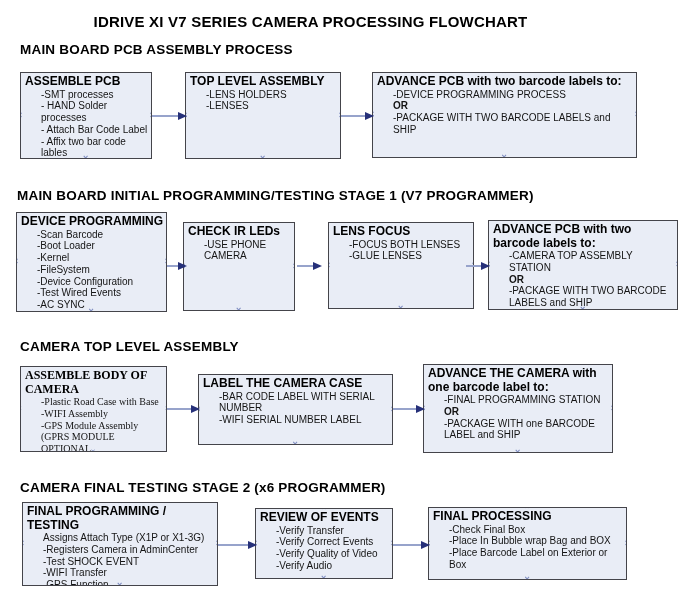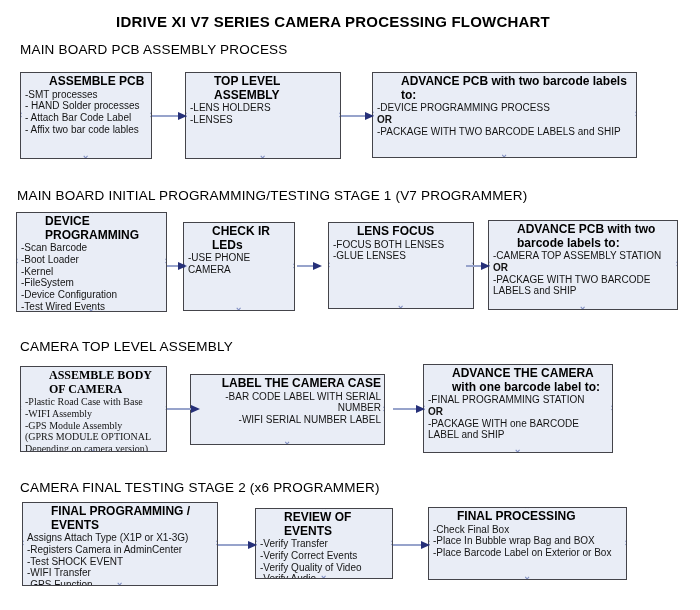--- a/index.html
+++ b/index.html
@@ -3,59 +3,59 @@
 <meta charset="utf-8">
 <style>
   html,body { margin:0; padding:0; }
   body {
     width:700px; height:610px;
     background:#ffffff;
     font-family:"Liberation Sans", sans-serif;
     position:relative;
     color:#000;
   }
-  .canvas { position:absolute; left:0; top:0; width:621px; height:610px;padding-left:45px; }
+  .canvas { position:absolute; left:0; top:0; width:621px; height:610px; }
 
   .main-title {
     position:absolute; left:0; right:0; top:13px;
     text-align:center; font-size:15px; font-weight:bold;
     letter-spacing:0.2px;
   }
   .section-header {
-    position:absolute; font-size:13.5px; font-weight:normal;
+    position:absolute; font-size:13.5px; font-weight:bold;
     white-space:nowrap; letter-spacing:0.2px;
   }
   #h0 { left:20px; top:42px; }
   #h1 { left:17px; top:188px; }
   #h2 { left:20px; top:339px; }
   #h3 { left:20px; top:480px; }
 
   .box {
     position:absolute; box-sizing:border-box;
     background:#e9edf6;
     border:1.5px solid #44444a;
     padding:2px 3px 2px 4px;
     overflow:hidden;
   }
-  .box-title { font-size:12px; font-weight:bold; line-height:13.5px;margin-left:24px; }
-  .box-line  { font-size:10px; line-height:11.8px; color:#141414; }
+  .box-title { font-size:12px; font-weight:bold; line-height:13.5px; }
+  .box-line  { font-size:10px; line-height:11.8px; color:#141414;margin-left:16px; }
   .box-line.bold { font-weight:bold; }
 
   
   #s0b0 { left:20px;  top:72px;  width:132px; height:87px; }
   #s0b1 { left:185px; top:72px;  width:156px; height:87px; }
   #s0b2 { left:372px; top:72px;  width:265px; height:86px; }
 
   #s1b0 { left:16px;  top:212px; width:151px; height:100px; }
   #s1b1 { left:183px; top:222px; width:112px; height:89px; }
   #s1b2 { left:328px; top:222px; width:146px; height:87px; }
   #s1b3 { left:488px; top:220px; width:190px; height:90px; }
 
   #s2b0 { left:20px;  top:366px; width:147px; height:86px;font-family:Liberation Serif, serif; }
-  #s2b1 { left:190px; top:374px; width:195px; height:71px;text-align:right; }
+  #s2b1 { left:198px; top:374px; width:195px; height:71px; }
   #s2b2 { left:423px; top:364px; width:190px; height:89px; }
 
   #s3b0 { left:22px;  top:502px; width:196px; height:84px; }
   #s3b1 { left:255px; top:508px; width:138px; height:71px; }
   #s3b2 { left:428px; top:507px; width:199px; height:73px; }
 
   
   .cp {
     position:absolute; font-size:9px; line-height:9px;
     color:#7d8cc0; font-weight:bold; pointer-events:none;
@@ -197,21 +197,21 @@
     <div class="box-line">-FINAL PROGRAMMING STATION</div>
     <div class="box-line bold">OR</div>
     <div class="box-line">-PACKAGE WITH one BARCODE LABEL and SHIP</div>
   <span class="cp cp-top">×</span>
       <span class="cp cp-bottom">×</span>
       <span class="cp cp-left">×</span>
       <span class="cp cp-right">×</span>
     </div>
 
   <div class="box" id="s3b0">
-    <div class="box-title">FINAL PROGRAMMING / EVENTS</div>
+    <div class="box-title">FINAL PROGRAMMING / TESTING</div>
     <div class="box-line">Assigns Attach Type (X1P or X1-3G)</div>
     <div class="box-line">-Registers Camera in AdminCenter</div>
     <div class="box-line">-Test SHOCK EVENT</div>
     <div class="box-line">-WIFI Transfer</div>
     <div class="box-line">-GPS Function</div>
 
   <span class="cp cp-top">×</span>
       <span class="cp cp-bottom">×</span>
       <span class="cp cp-left">×</span>
       <span class="cp cp-right">×</span>

